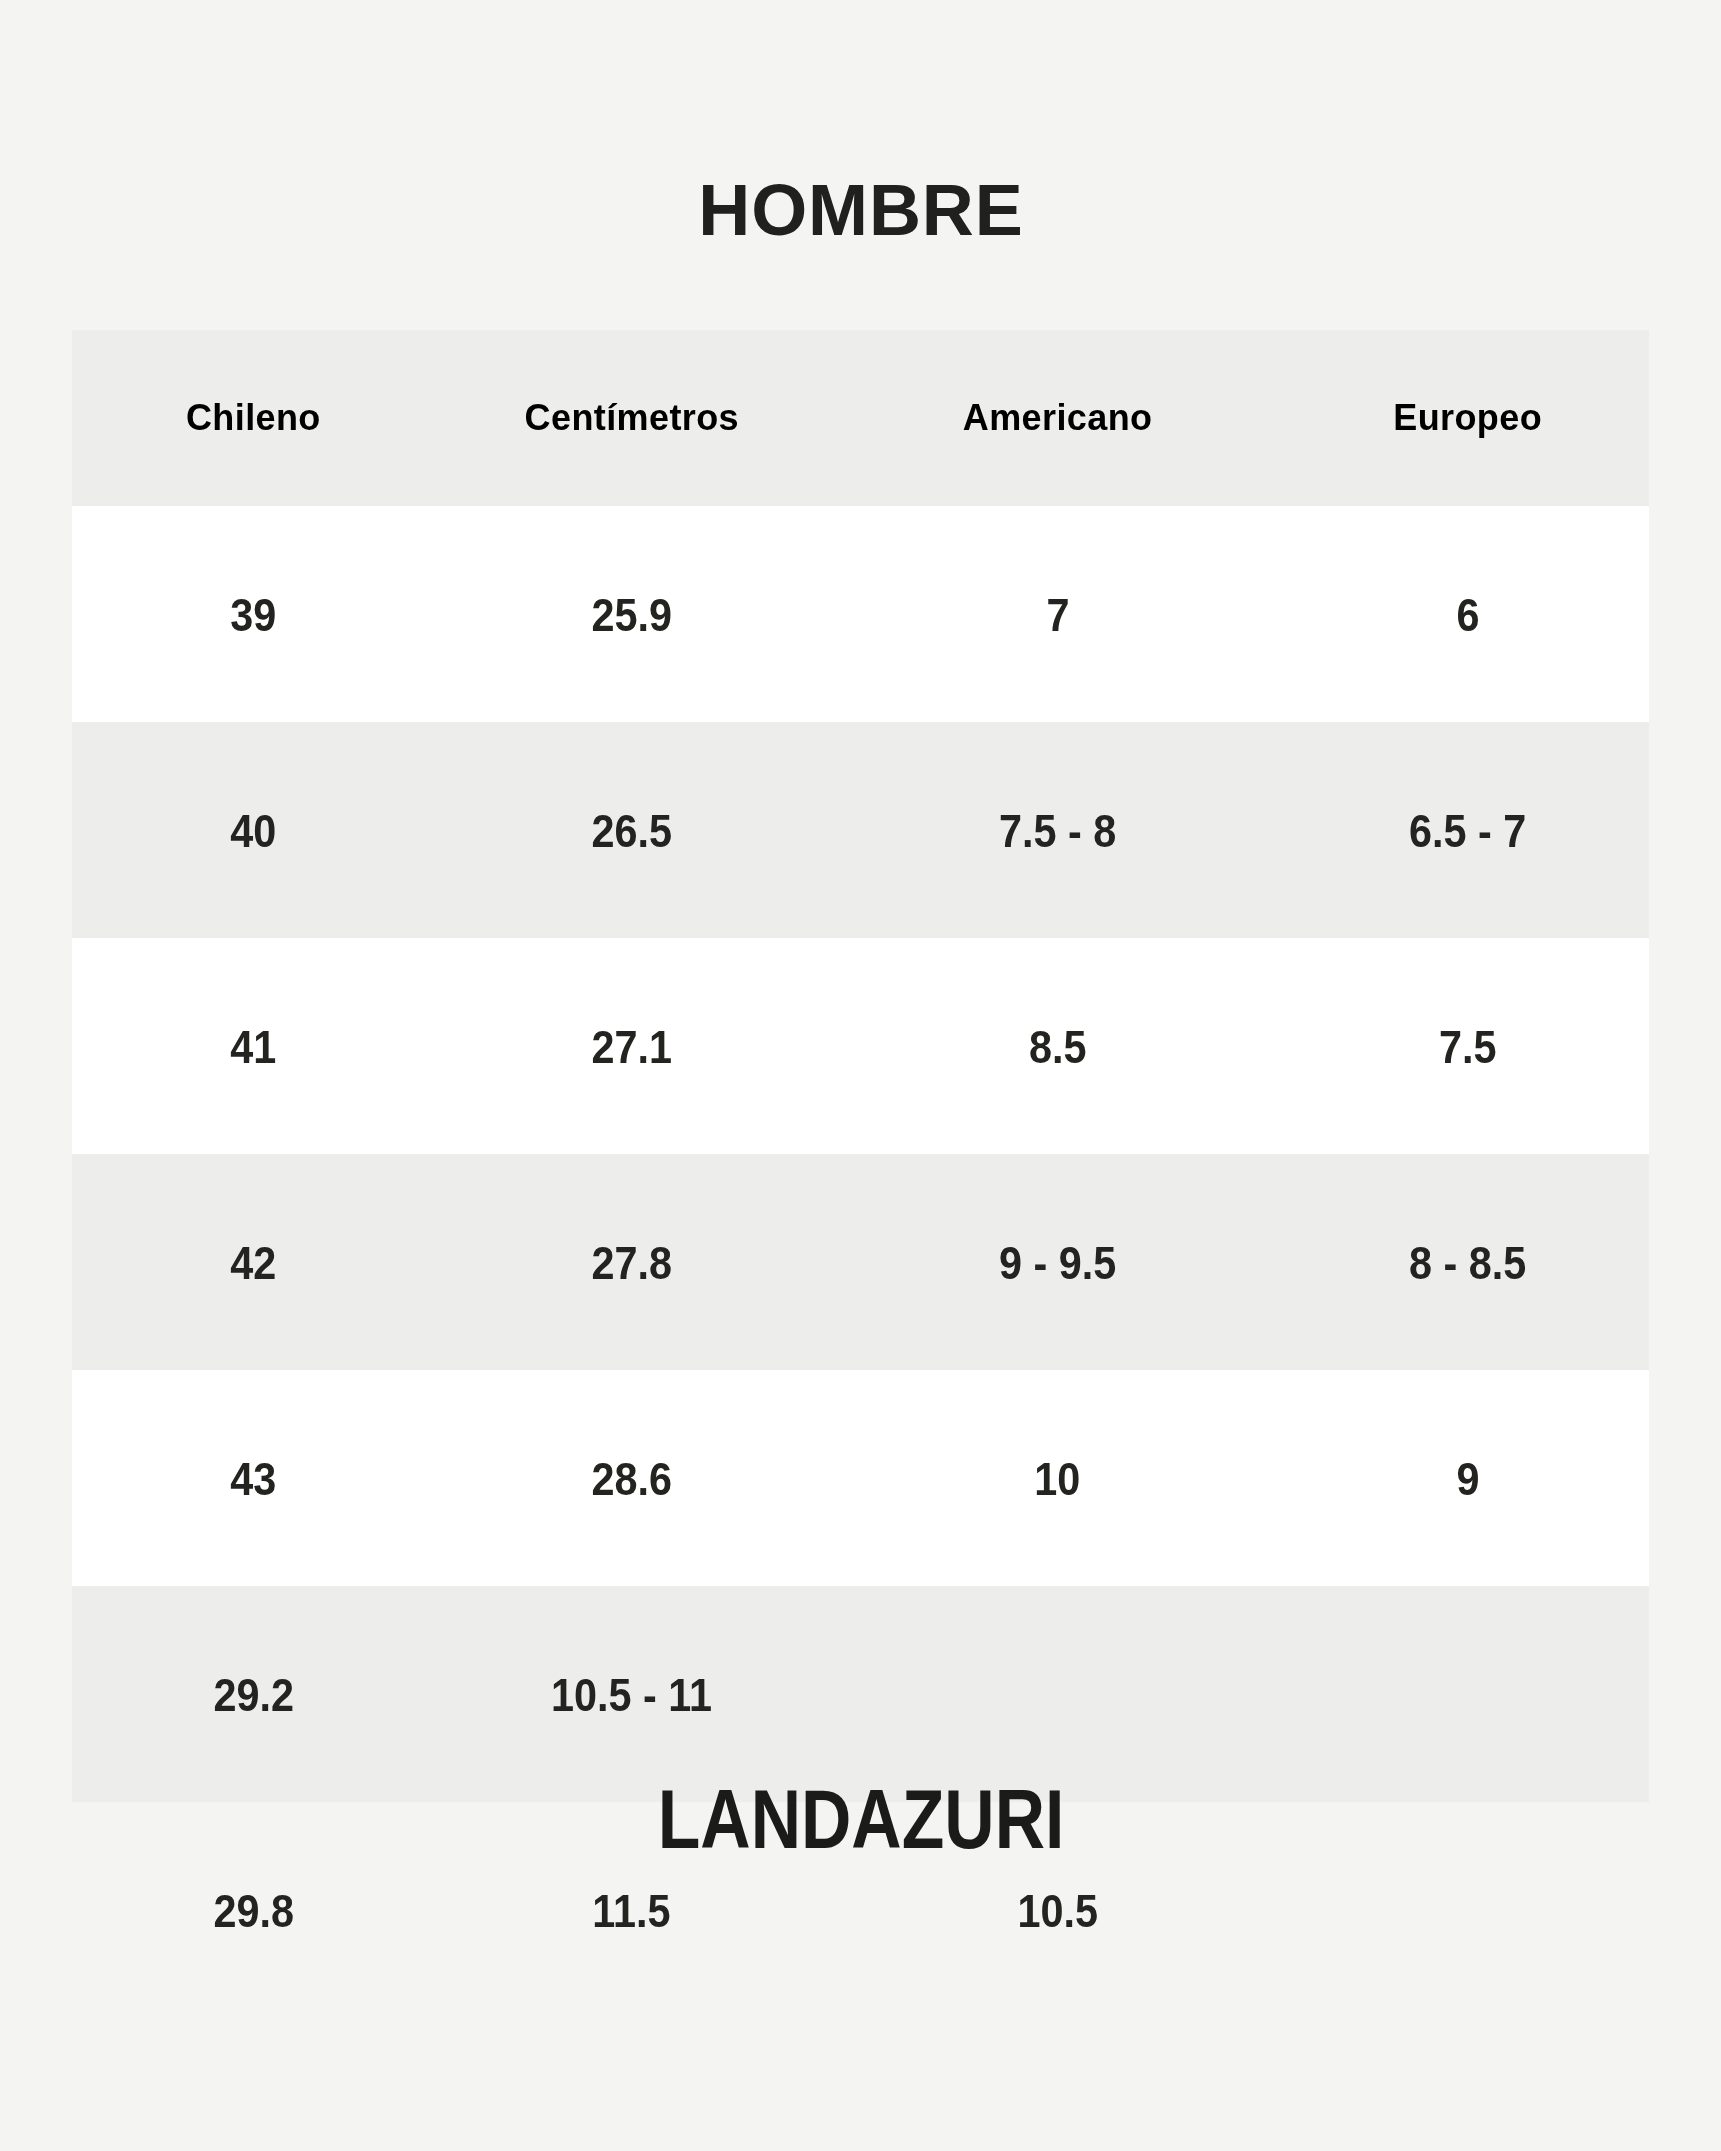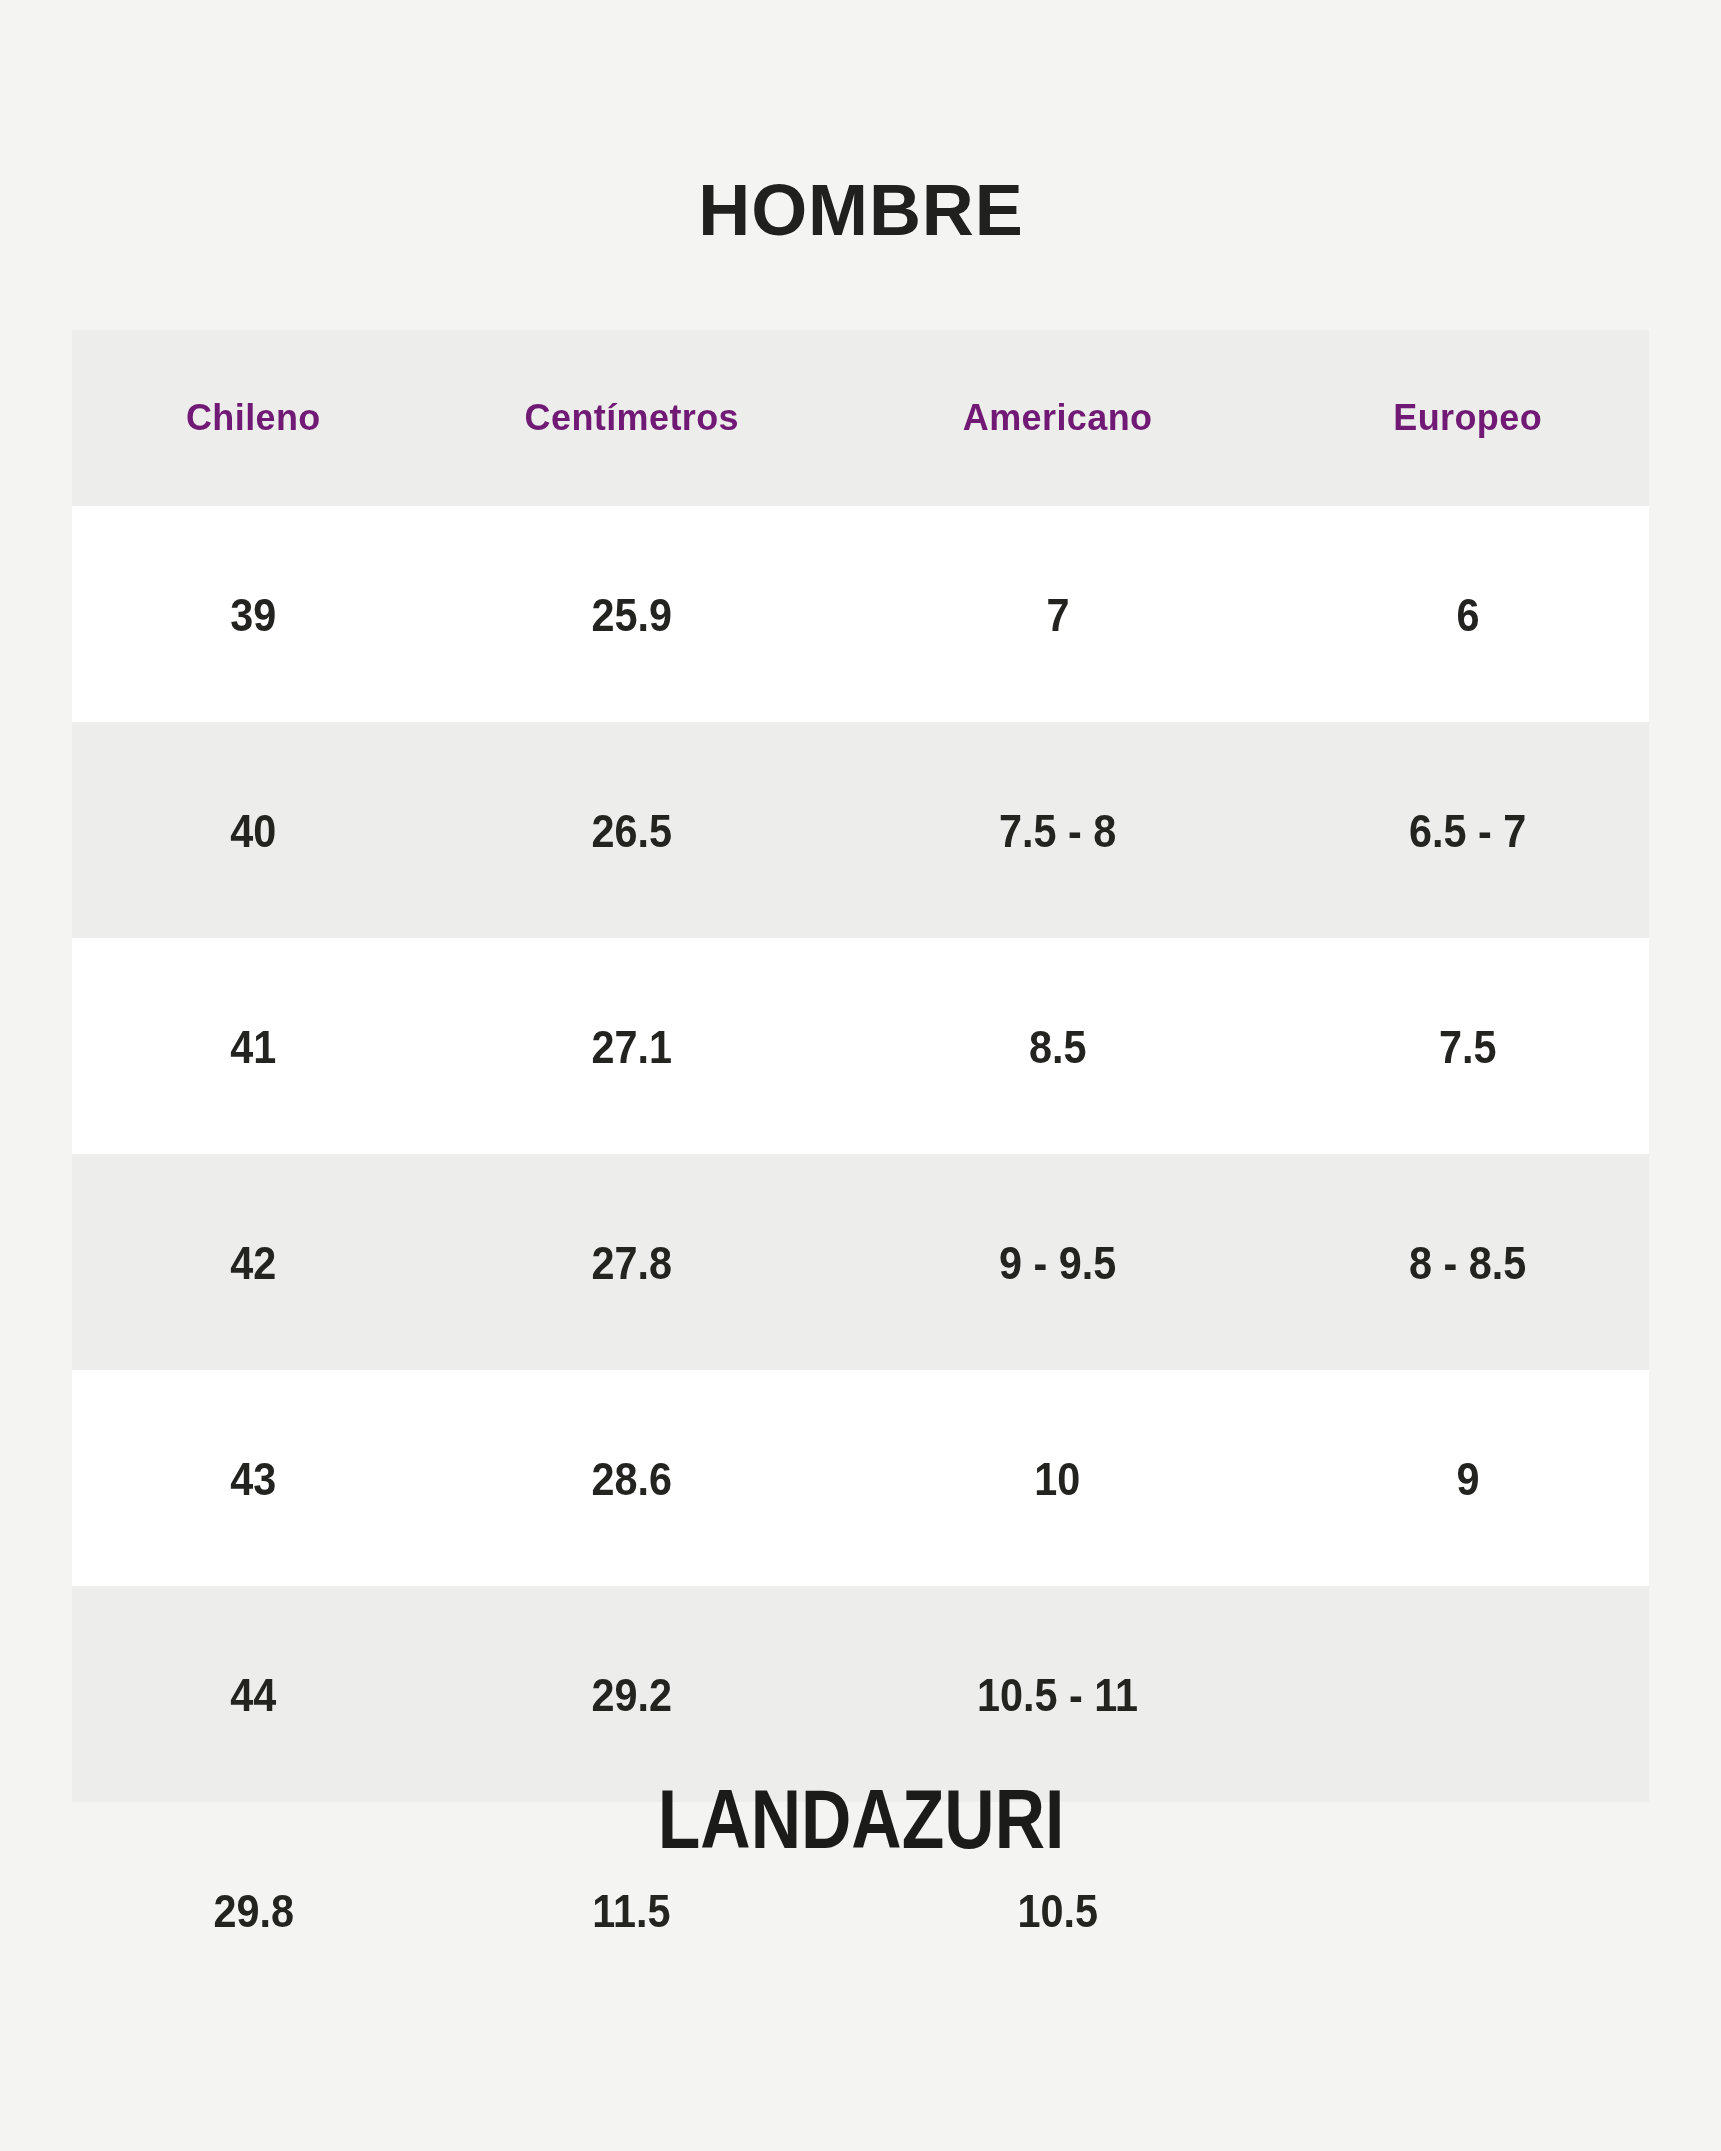--- a/index.html
+++ b/index.html
@@ -44,21 +44,21 @@
   .trow.data-row  { height: 216px; }
   
   .size-table > .trow:nth-child(odd)  { background: #ededeb; }
   .size-table > .trow:nth-child(even) { background: #ffffff; }
   .size-table > .trow:nth-child(8)    { background: transparent; }
   .cell { text-align: center; }
   .hdr {
     font-size: 36px;
     font-weight: 700;
     letter-spacing: 0.4px;
-    color: #701a75;
+    color: #000000;
   }
   .num {
     display: inline-block;
     font-size: 47px;
     font-weight: 700;
     transform: scaleX(0.88);
     color: #232320;
   }
   
   .size-table > .trow:nth-child(7) .cell:nth-child(4) .num,
@@ -128,21 +128,20 @@
     </div>
 
     <div class="trow data-row">
       <div class="cell"><span class="num">43</span></div>
       <div class="cell"><span class="num">28.6</span></div>
       <div class="cell"><span class="num">10</span></div>
       <div class="cell"><span class="num">9</span></div>
     </div>
 
     <div class="trow data-row">
-      <div class="cell"><span class="num">44</span></div>
       <div class="cell"><span class="num">29.2</span></div>
       <div class="cell"><span class="num">10.5 - 11</span></div>
     </div>
 
     <div class="trow data-row">
       <div class="cell"><span class="num">29.8</span></div>
       <div class="cell"><span class="num">11.5</span></div>
       <div class="cell"><span class="num">10.5</span></div>
     </div>
 

